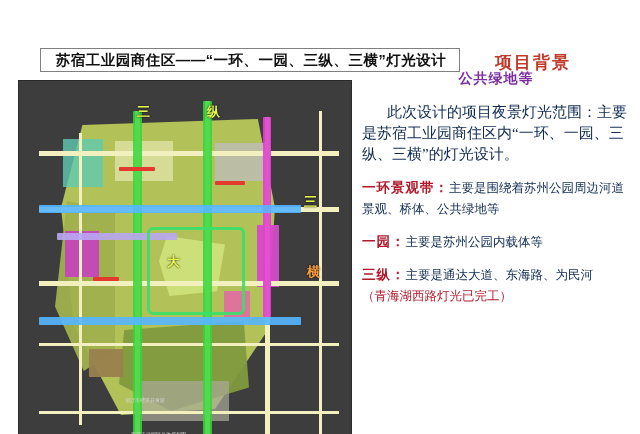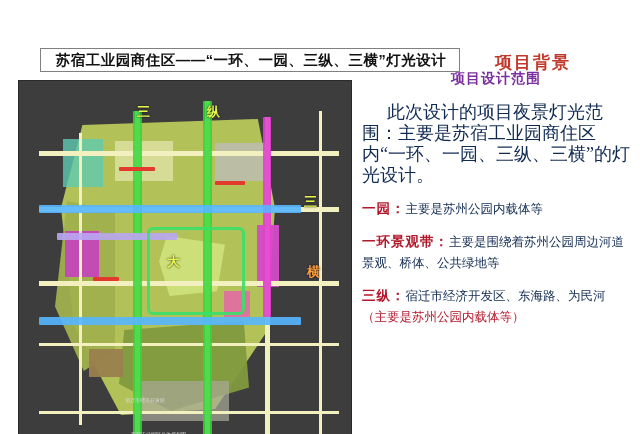--- a/index.html
+++ b/index.html
@@ -114,21 +114,21 @@
   .section-title {
     text-align: center;
     font-size: 14px;
     font-weight: bold;
     color: #7b2fa0;
     letter-spacing: 1px;
     margin-bottom: 14px;
     white-space: nowrap;
   }
   .para {
-    font-size: 18px;
+    font-size: 15px;
     color: #102a52;
     line-height: 21px;
     text-indent: 25px;
     margin-bottom: 12px;
     font-family: "Liberation Serif", serif;
   }
   .entry {
     font-size: 12.5px;
     line-height: 21px;
     margin-bottom: 11px;
@@ -198,32 +198,32 @@
       <div class="maplabel" style="left:285px;top:112px;">三</div>
       <div class="maplabel orange" style="left:288px;top:182px;">横</div>
       <div class="maplabel" style="left:148px;top:172px;">大</div>
 
       <div class="maptext-small" style="left:106px;top:316px;">宿迁市经济开发区</div>
       <div class="maptext-small" style="left:112px;top:350px;">苏宿工业园区总体规划图</div>
     </div>
   </div>
 
   <div class="right-col">
-    <div class="section-title">项目设计范围</div>
+    <div class="section-title">公共绿地等</div>
 
     <div class="para">此次设计的项目夜景灯光范围：主要是苏宿工业园商住区内“一环、一园、三纵、三横”的灯光设计。</div>
+
+    <div class="entry">
+      <span class="lead">一环景观带：</span><span>主要是围绕着苏州公园周边河道景观、桥体、公共绿地等</span>
+    </div>
 
     <div class="entry">
       <span class="lead">一园：</span><span>主要是苏州公园内载体等</span>
     </div>
 
     <div class="entry">
-      <span class="lead">一环景观带：</span><span>主要是围绕着苏州公园周边河道景观、桥体、公共绿地等</span>
-    </div>
-
-    <div class="entry">
-      <span class="lead">三纵：</span><span>宿迁市经济开发区、东海路、为民河</span>
-      <div class="note">（主要是苏州公园内载体等）</div>
+      <span class="lead">三纵：</span><span>主要是通达大道、东海路、为民河</span>
+      <div class="note">（青海湖西路灯光已完工）</div>
     </div>
 
   </div>
 
 </div>
 
 </body></html>

